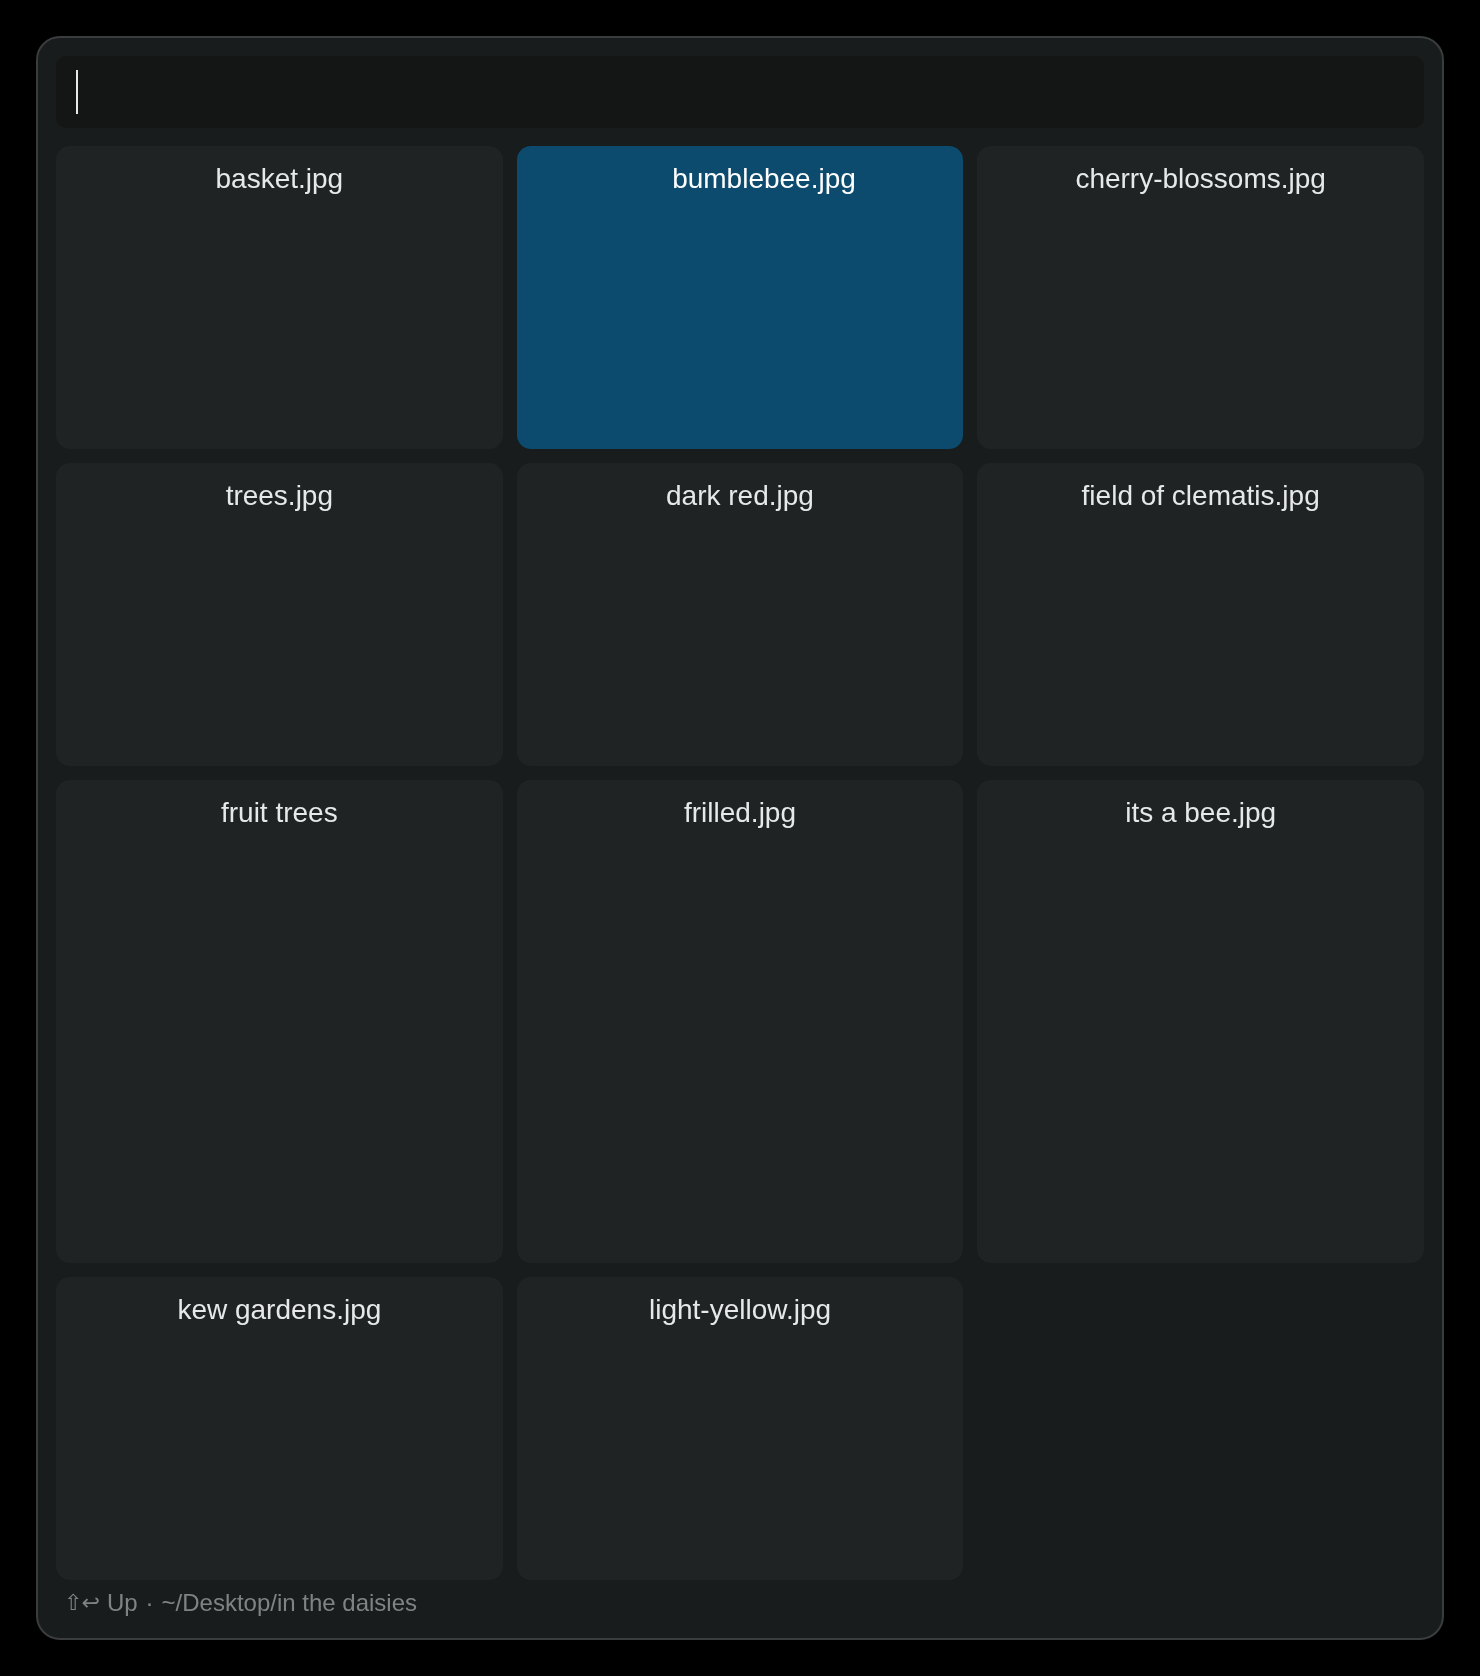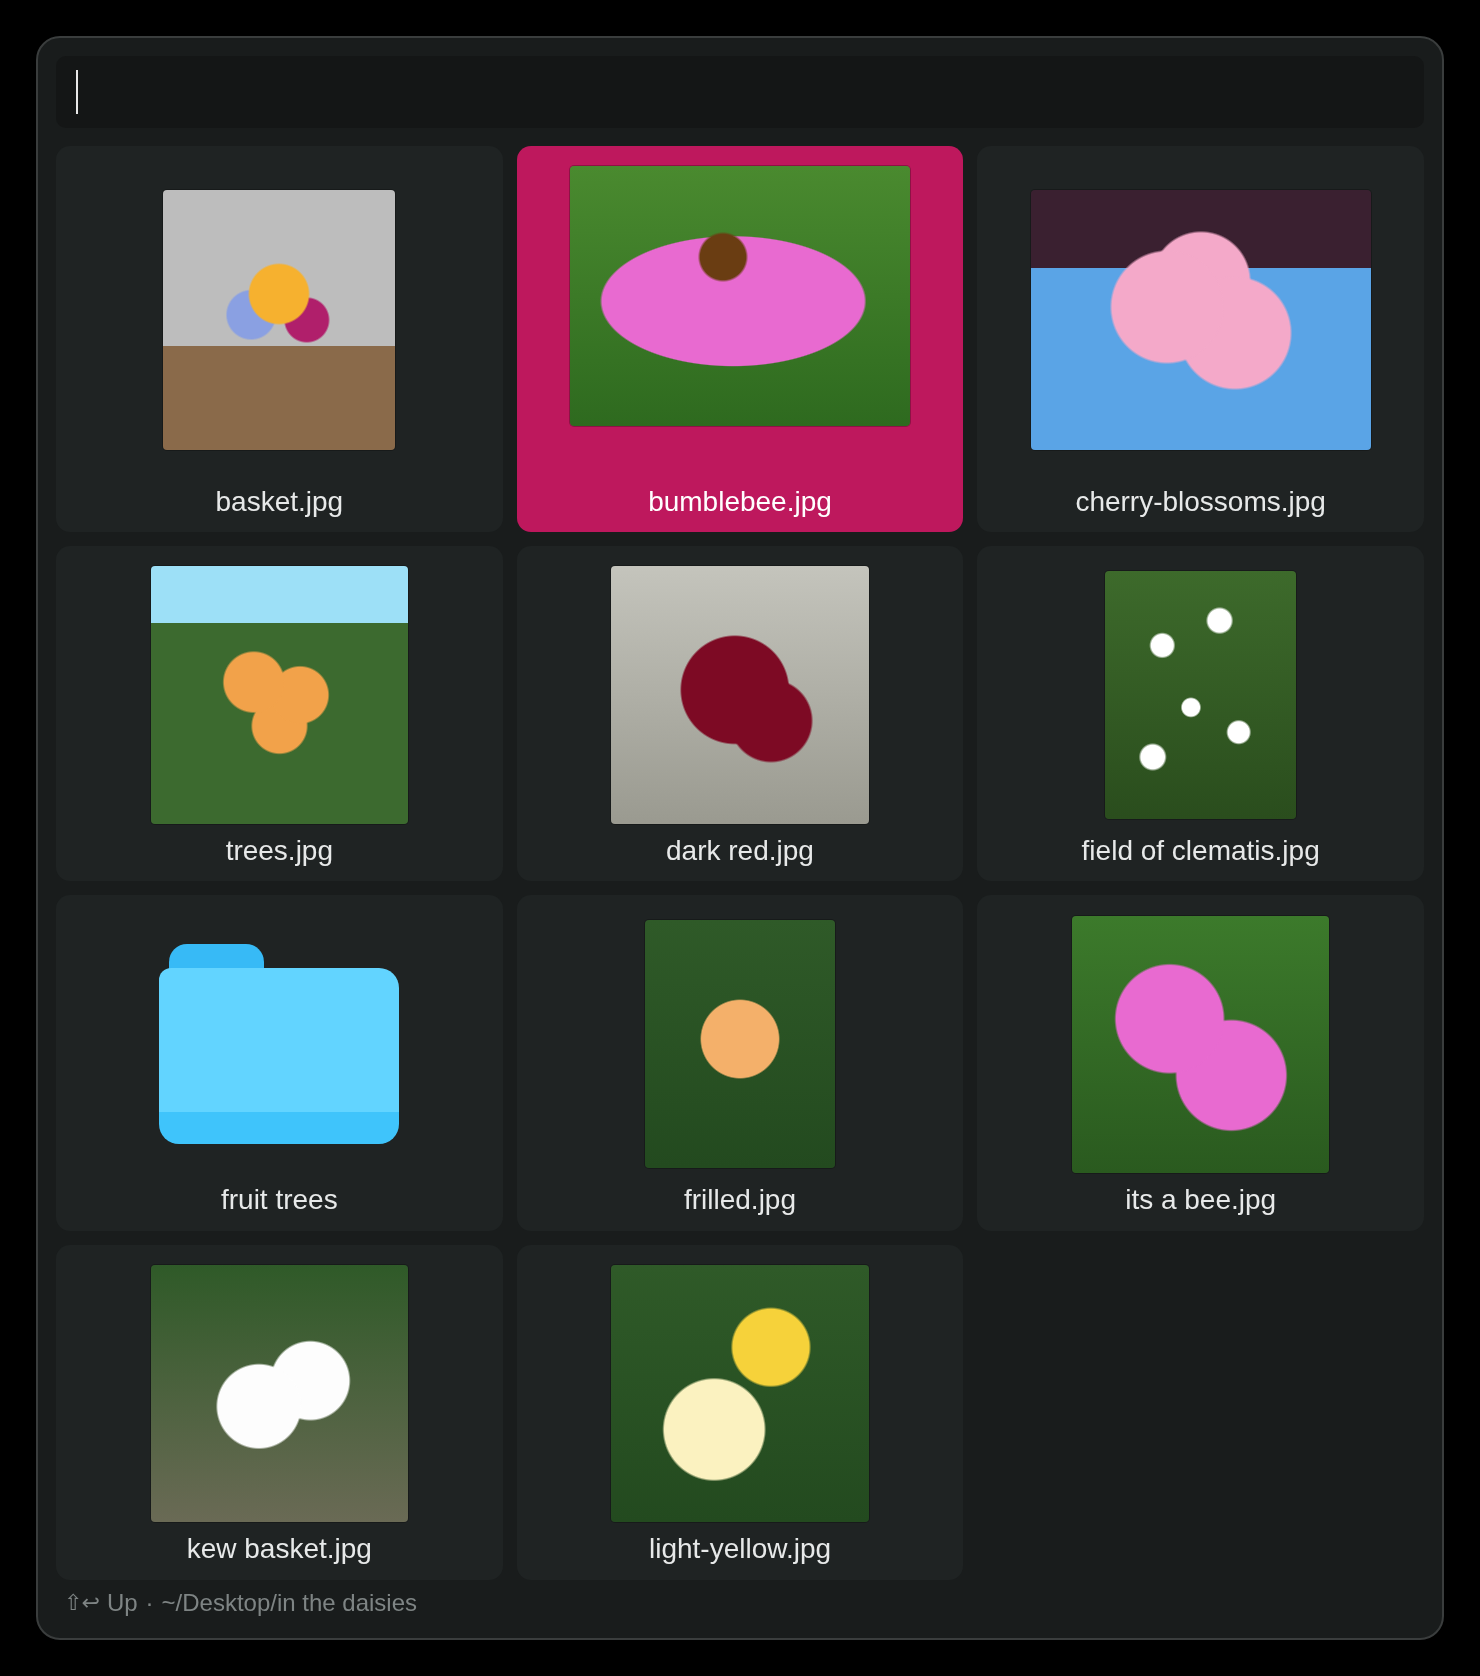--- a/index.html
+++ b/index.html
@@ -51,29 +51,28 @@
     flex: 1;
     display: grid;
     grid-template-columns: repeat(3, 1fr);
     gap: 14px;
     overflow: hidden;
   }
   .tile {
     background: #1f2323;
     border-radius: 14px;
     display: flex;
-    flex-direction: column;
-    align-items: center;
+    flex-direction: row;
     justify-content: flex-end;
     padding: 16px 16px 14px 16px;
     position: relative;
     cursor: pointer;
   }
   .tile.selected {
-    background: #be185d;
+    background: #0c4a6e;
     gap: 48px;
   }
   .thumb-wrap {
     flex: 1;
     width: 100%;
     display: flex;
     align-items: center;
     justify-content: center;
     overflow: hidden;
     padding: 4px 0 10px 0;
@@ -263,21 +262,21 @@
       <div class="thumb-wrap">
           <div class="thumb t9"></div>
         </div>
       <div class="filename">its a bee.jpg</div>
     </div>
 
     <div class="tile">
       <div class="thumb-wrap">
           <div class="thumb t10"></div>
         </div>
-      <div class="filename">kew basket.jpg</div>
+      <div class="filename">kew gardens.jpg</div>
     </div>
 
     <div class="tile">
       <div class="thumb-wrap">
           <div class="thumb t11"></div>
         </div>
       <div class="filename">light-yellow.jpg</div>
     </div>
 
   </div>

